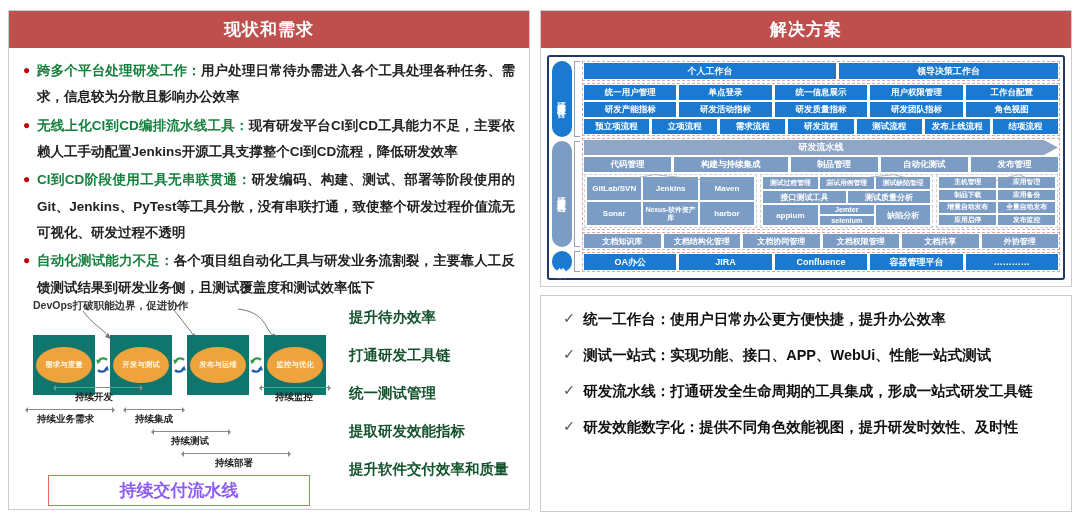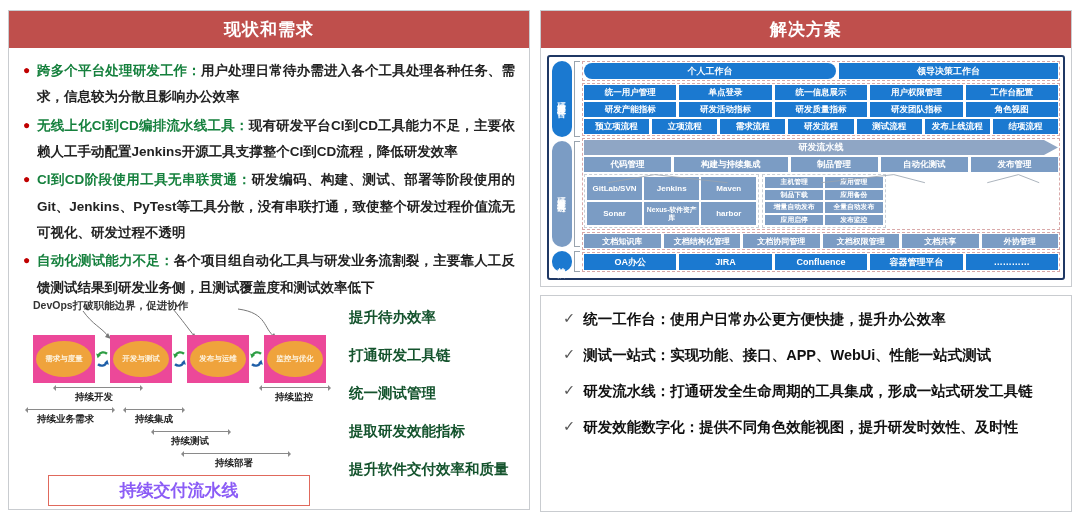--- a/index.html
+++ b/index.html
@@ -17,21 +17,21 @@
   .bullets { padding:10px 14px 0 14px; }
   .bullet { position:relative; padding-left:14px; font-size:13.5px; font-weight:bold; color:#222;
             line-height:1.95; margin-bottom:2px; text-align:justify; }
   .bullet .dot { position:absolute; left:0; top:1px; color:#c00000; font-size:12px; }
   .bullet .lead { color:#15803d; }
 
   .devops { position:absolute; left:14px; top:288px; width:330px; height:208px; }
   .devops-note { position:absolute; left:10px; top:0; font-size:10.5px; font-weight:bold; color:#333; }
   .curves { position:absolute; left:0; top:8px; width:330px; height:34px; }
   .stages { position:absolute; left:10px; top:36px; display:flex; align-items:center; }
-  .stage { width:62px; height:48px; background:#ec4899; display:flex; align-items:center; justify-content:center; }
+  .stage { width:62px; height:60px; background:#0f766e; display:flex; align-items:center; justify-content:center; }
   .stage .ellipse { width:56px; height:36px; background:#efa33c; border-radius:50%;
                     display:flex; align-items:center; justify-content:center;
                     color:#fdf3df; font-size:7.5px; font-weight:bold; white-space:nowrap; }
   .sync { width:15px; height:24px; margin:0 0px; flex:0 0 15px; }
   .span-arrow { position:absolute; height:0; border-top:1px solid #8a8a8a; }
   .span-arrow:before, .span-arrow:after { content:""; position:absolute; top:-3px; border:3px solid transparent; }
   .span-arrow:before { left:-5px; border-right-color:#8a8a8a; }
   .span-arrow:after  { right:-5px; border-left-color:#8a8a8a; }
   .span-label { position:absolute; font-size:9.5px; font-weight:bold; color:#222; white-space:nowrap; }
   .cd-box { position:absolute; left:25px; top:176px; width:262px; height:31px; border:1px solid #e0695c;
@@ -201,21 +201,21 @@
           <line x1="70" y1="112" x2="25" y2="120" stroke="#9aa4ae" stroke-width="0.8"></line>
           <line x1="70" y1="112" x2="140" y2="120" stroke="#9aa4ae" stroke-width="0.8"></line>
           <line x1="300" y1="112" x2="230" y2="120" stroke="#9aa4ae" stroke-width="0.8"></line>
           <line x1="300" y1="112" x2="330" y2="120" stroke="#9aa4ae" stroke-width="0.8"></line>
           <line x1="420" y1="112" x2="390" y2="120" stroke="#9aa4ae" stroke-width="0.8"></line>
           <line x1="420" y1="112" x2="440" y2="120" stroke="#9aa4ae" stroke-width="0.8"></line>
         </svg>
 
         <div class="sec">
           <div class="brow">
-            <div class="bx blue h16" style="flex:1.15;border-radius:8px;">个人工作台</div>
+            <div class="bx blue h16" style="flex:1.15;">个人工作台</div>
             <div class="bx blue h16">领导决策工作台</div>
           </div>
         </div>
 
         <div class="sec">
           <div class="brow">
             <div class="bx blue h15">统一用户管理</div>
             <div class="bx blue h15">单点登录</div>
             <div class="bx blue h15">统一信息展示</div>
             <div class="bx blue h15">用户权限管理</div>
@@ -254,20 +254,39 @@
                 <div class="tbx">GitLab/SVN</div>
                 <div class="tbx">Jenkins</div>
                 <div class="tbx">Maven</div>
               </div>
               <div class="trow">
                 <div class="tbx">Sonar</div>
                 <div class="tbx two-line">Nexus-软件资产库</div>
                 <div class="tbx">harbor</div>
               </div>
             </div>
+            <div class="tgroup tg2">
+              <div class="trow">
+                <div class="tbx tiny">测试过程管理</div>
+                <div class="tbx tiny">测试用例管理</div>
+                <div class="tbx tiny">测试缺陷管理</div>
+              </div>
+              <div class="trow">
+                <div class="tbx">接口测试工具</div>
+                <div class="tbx">测试质量分析</div>
+              </div>
+              <div class="trow">
+                <div class="tbx">appium</div>
+                <div class="stack">
+                  <div class="tbx">Jemter</div>
+                  <div class="tbx">selenium</div>
+                </div>
+                <div class="tbx">缺陷分析</div>
+              </div>
+            </div>
             <div class="tgroup tg3">
               <div class="trow">
                 <div class="tbx tiny">主机管理</div>
                 <div class="tbx tiny">应用管理</div>
               </div>
               <div class="trow">
                 <div class="tbx tiny">制品下载</div>
                 <div class="tbx tiny">应用备份</div>
               </div>
               <div class="trow">

